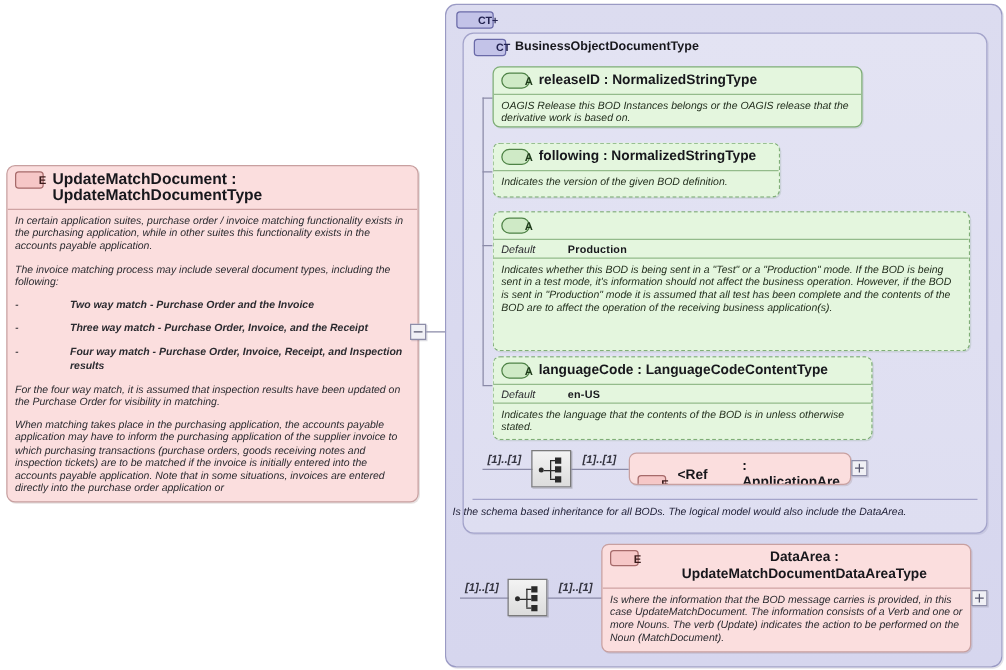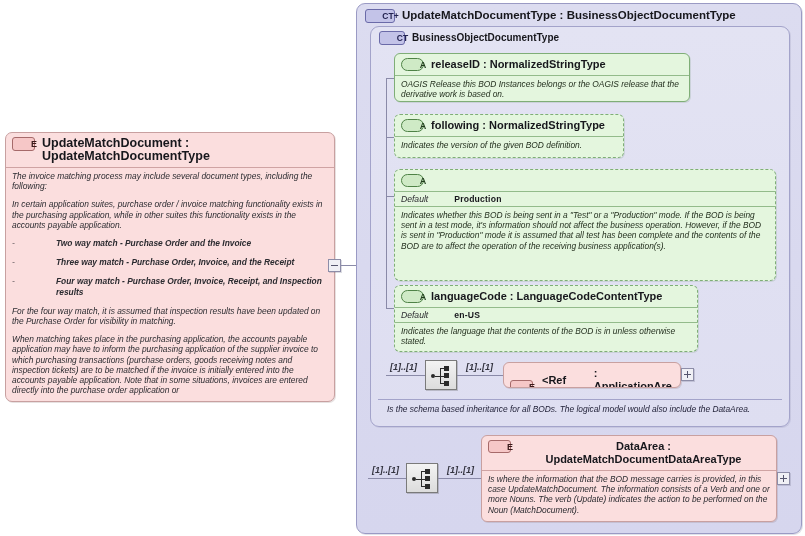--- a/index.html
+++ b/index.html
@@ -159,22 +159,22 @@
 
 <div class="canvas">
 
   <div class="box" id="leftElem">
     <div class="hdr">
       <span class="badge">E</span>
       <span class="title">UpdateMatchDocument : UpdateMatchDocumentType</span>
     </div>
     <div class="sep"></div>
     <div class="desc">
+      <p>In certain application suites, purchase order / invoice matching functionality exists in the purchasing application, while in other suites this functionality exists in the accounts payable application.</p>
       <p>The invoice matching process may include several document types, including the following:</p>
-      <p>In certain application suites, purchase order / invoice matching functionality exists in the purchasing application, while in other suites this functionality exists in the accounts payable application.</p>
       <div class="bullets">
         <div class="brow">
           <span class="dash">-</span>
           <span class="btxt">Two way match - Purchase Order and the Invoice</span>
         </div>
         <div class="brow">
           <span class="dash">-</span>
           <span class="btxt">Three way match - Purchase Order, Invoice, and the Receipt</span>
         </div>
         <div class="brow">
@@ -186,21 +186,20 @@
       <p>When matching takes place in the purchasing application, the accounts payable application may have to inform the purchasing application of the supplier invoice to which purchasing transactions (purchase orders, goods receiving notes and inspection tickets) are to be matched if the invoice is initially entered into the accounts payable application. Note that in some situations, invoices are entered directly into the purchase order application or</p>
     </div>
   </div>
 
   <div class="tgl" style="left:328px;top:259px;"></div>
   <div class="ln h" style="left:341px;top:265px;width:16px;"></div>
 
   <div class="box" id="outerCT">
     <div class="hdr">
       <span class="badge ctbadge plus">CT+</span>
-      <span class="title">UpdateMatchDocumentType : BusinessObjectDocumentType</span>
     </div>
   </div>
 
   <div class="box" id="innerCT">
     <div class="hdr">
       <span class="badge ctbadge">CT</span>
       <span class="title">BusinessObjectDocumentType</span>
     </div>
   </div>
 
@@ -276,21 +275,21 @@
   <div class="box elem" style="left:503px;top:362px;width:178px;height:26px;">
     <div class="hdr" style="align-items:center;padding-top:4px;gap:9px;">
       <span class="badge">E</span>
       <span class="title">&lt;Ref&gt;</span>
       <span class="title" style="margin-left:16px;">: ApplicationArea</span>
     </div>
   </div>
   <div class="tgl plus" style="left:681px;top:368px;"></div>
 
   <div class="sep" style="position:absolute;left:378px;top:399px;width:404px;background:#a3a3ca;"></div>
-  <div class="desc" style="position:absolute;left:381px;top:401px;width:404px;color:#23233a;">Is the schema based inheritance for all BODs. The logical model would also include the DataArea.</div>
+  <div class="desc" style="position:absolute;left:356px;top:401px;width:404px;color:#23233a;">Is the schema based inheritance for all BODs. The logical model would also include the DataArea.</div>
 
   <div class="ln h" style="left:368px;top:478px;width:40px;"></div>
   <div class="card" style="left:372px;top:465px;">[1]..[1]</div>
 
   <div class="seq" style="left:406px;top:463px;">
     <i class="dot"></i>
       <i class="stem"></i>
       <i class="bar"></i>
     <i class="a1"></i>
       <i class="a2"></i>

